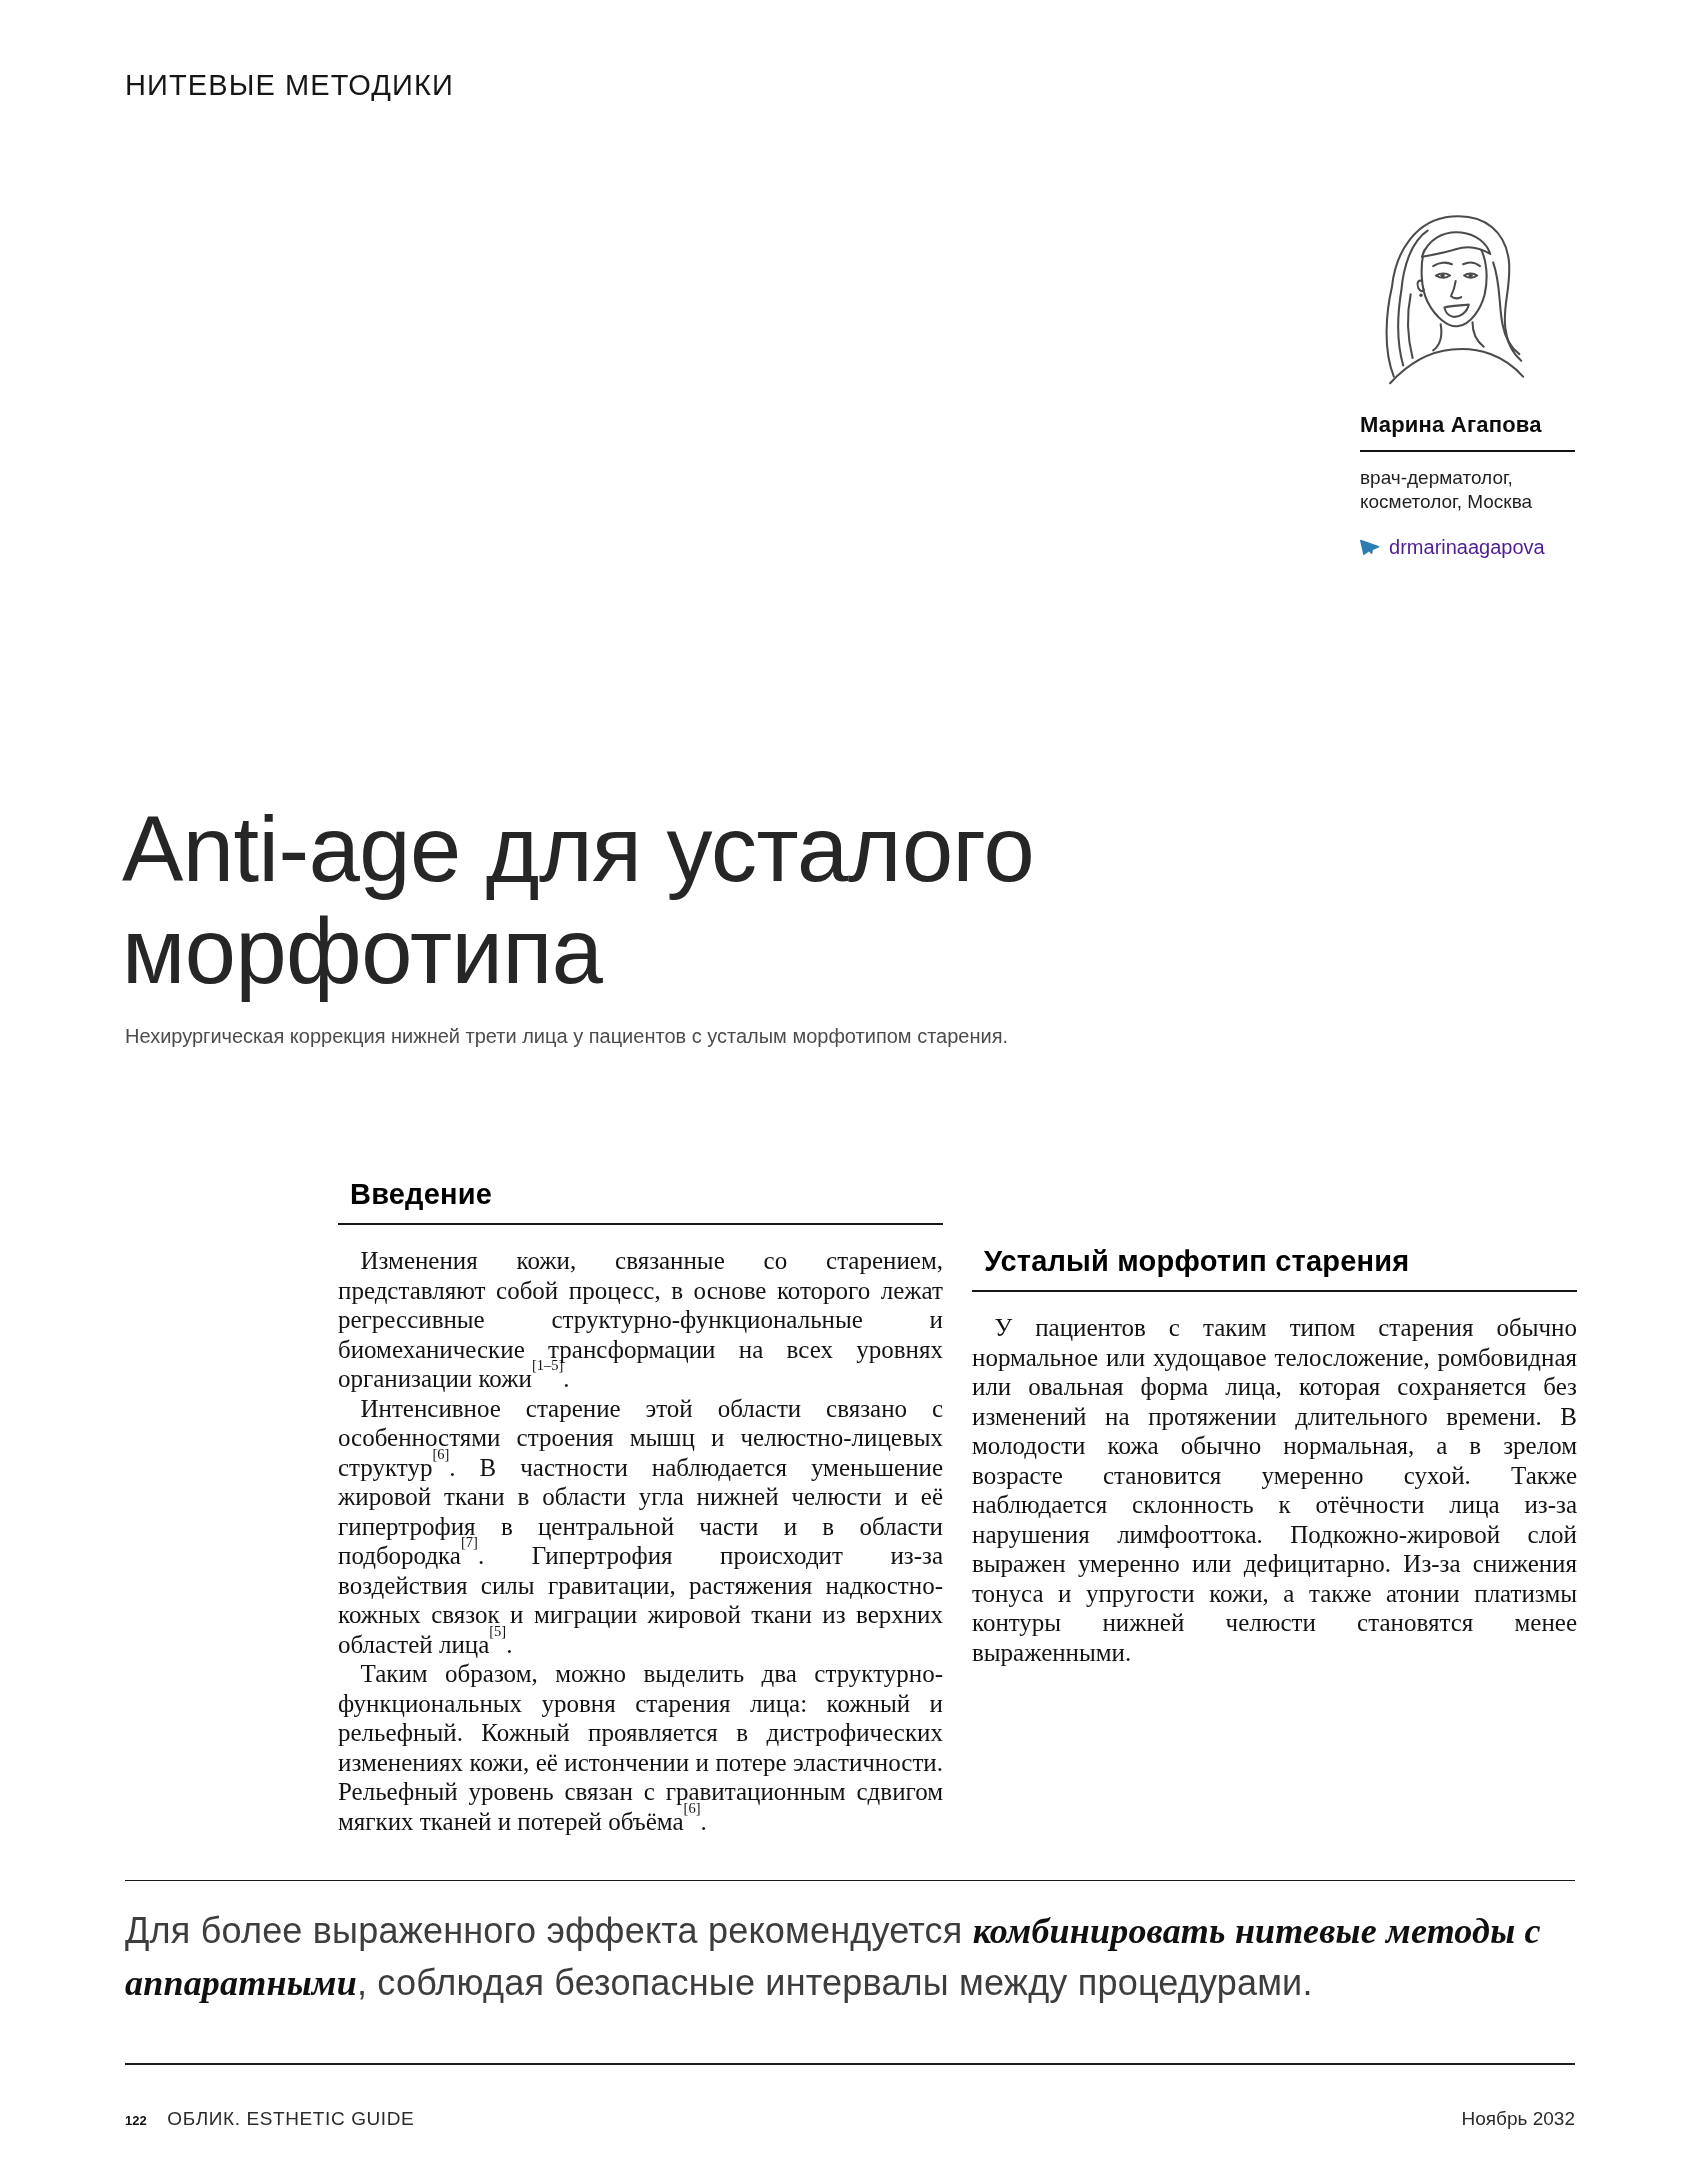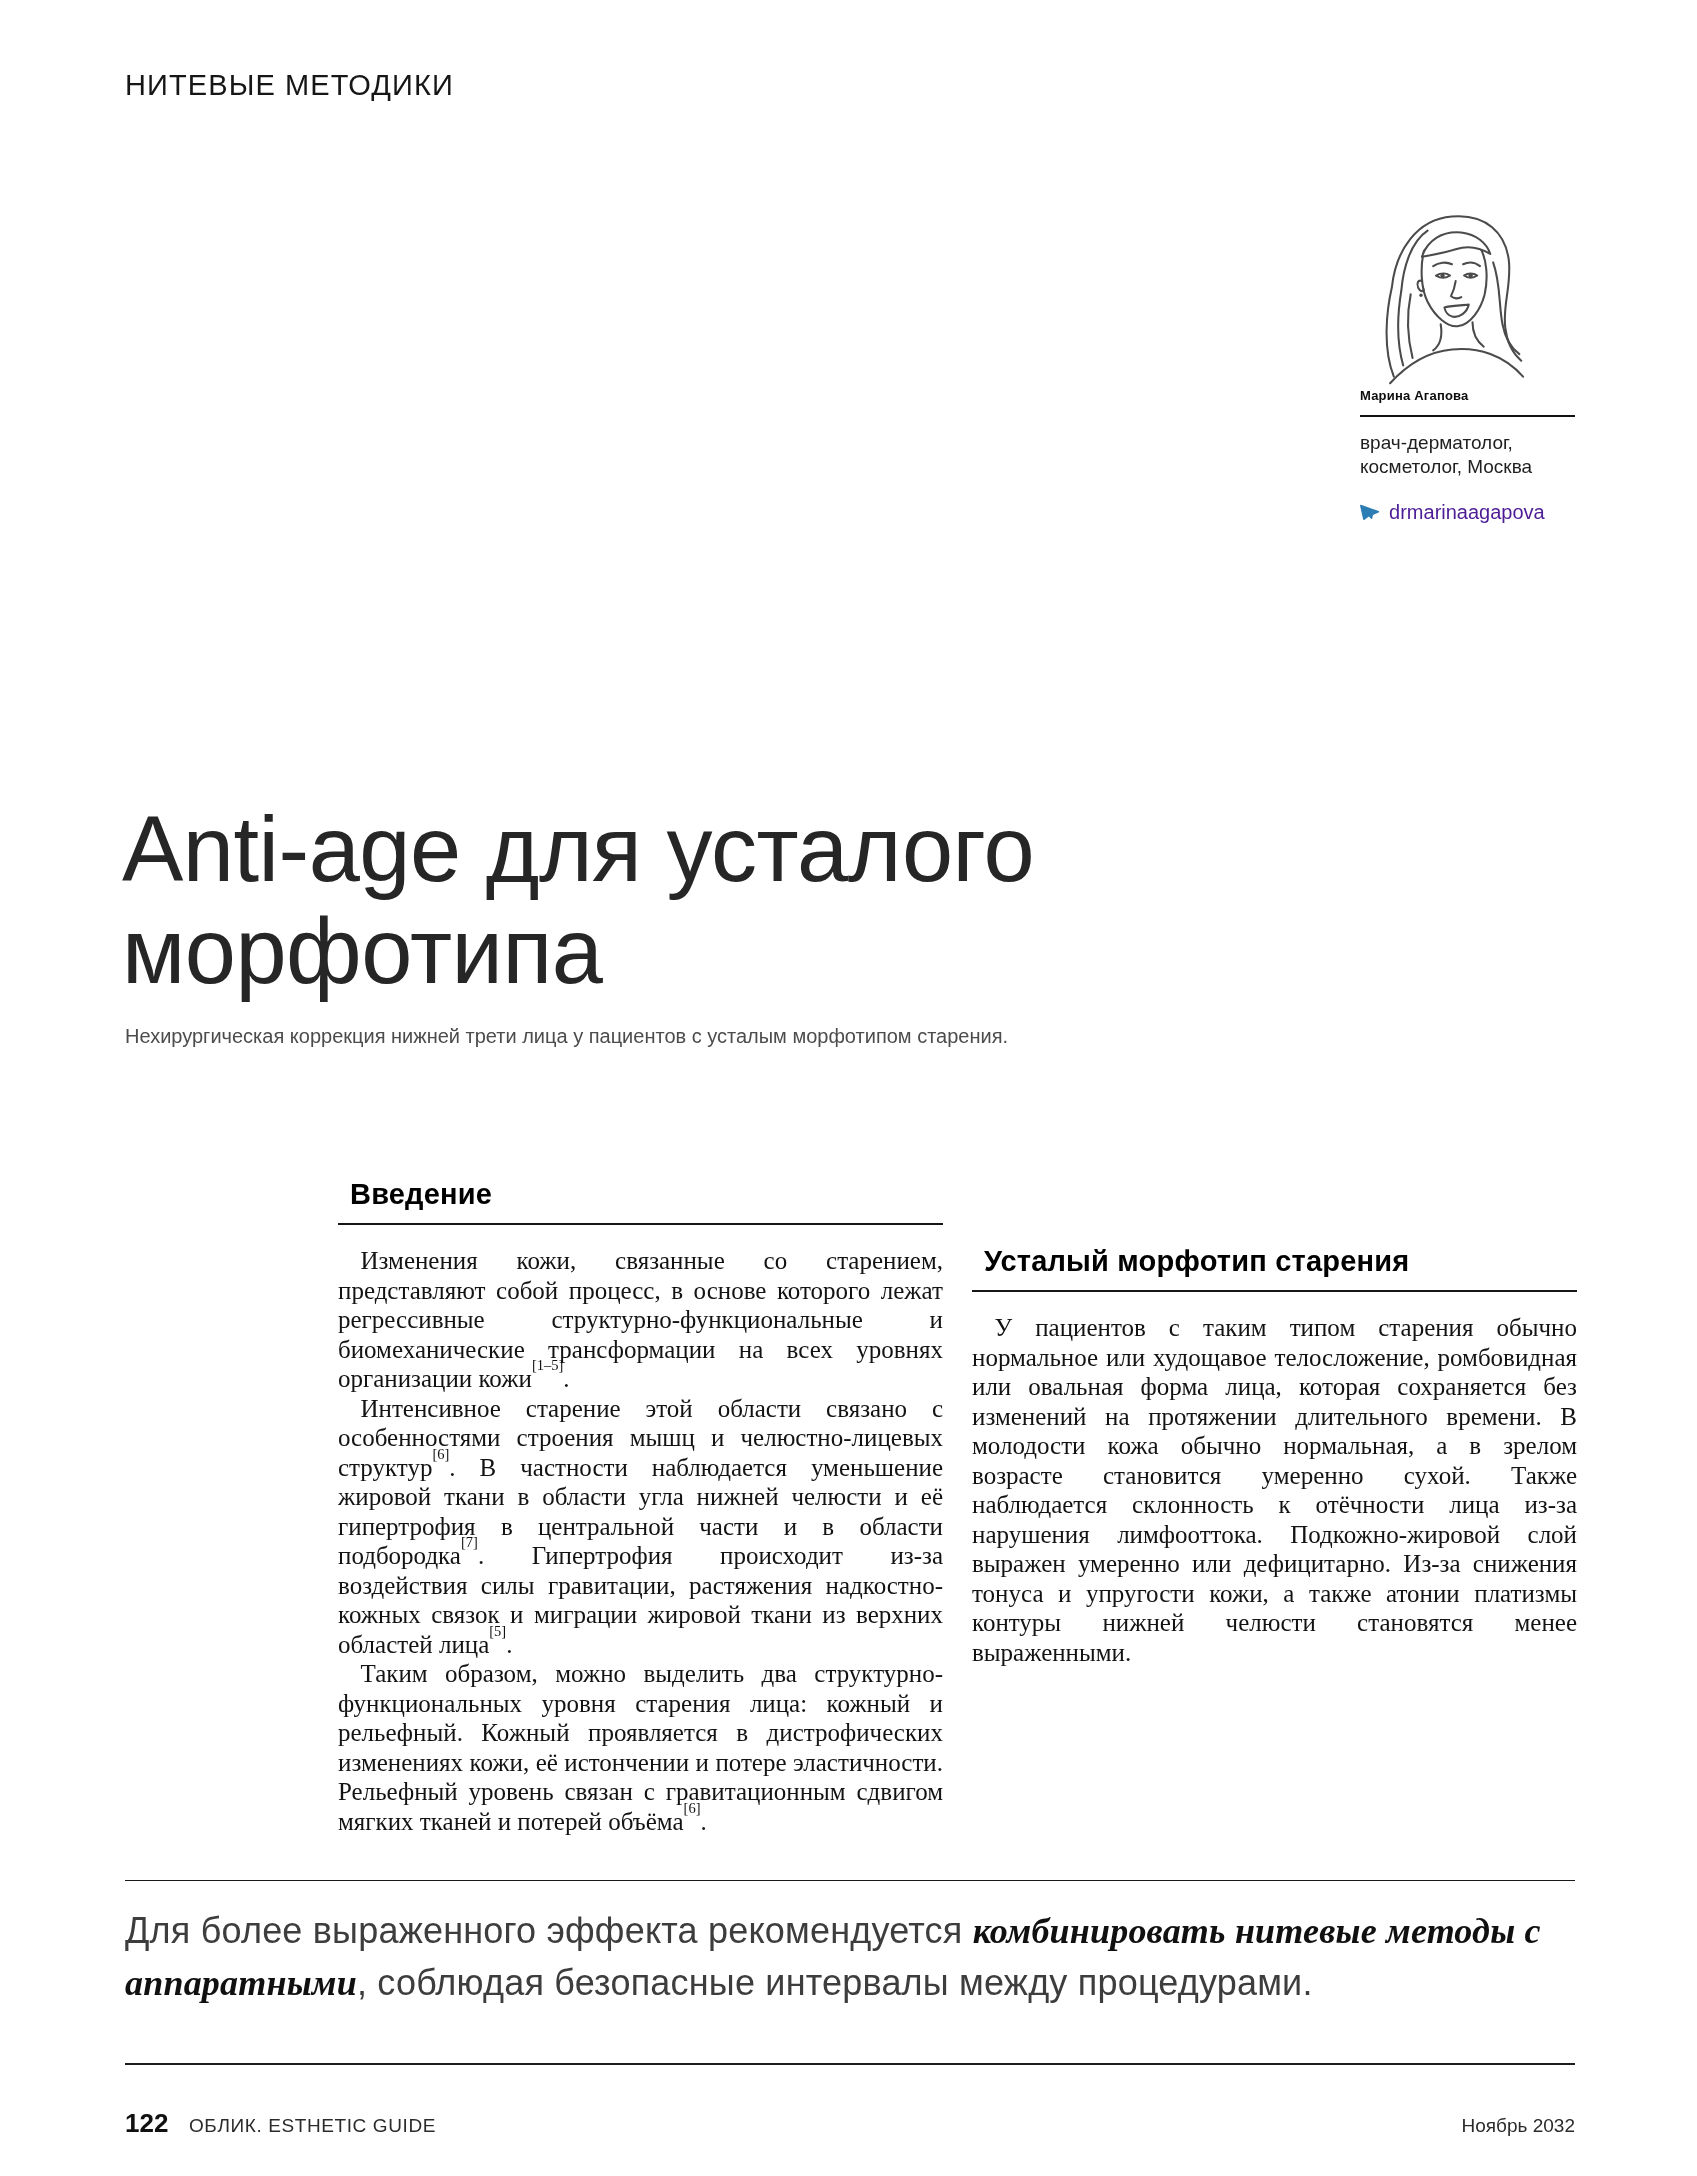--- a/index.html
+++ b/index.html
@@ -16,21 +16,21 @@
   
   .kicker{
     left:125px;top:69px;
     font-size:29px;letter-spacing:1.1px;
     color:#161616;font-weight:400;
   }
 
   
   .author{left:1360px;top:208px;width:215px;}
   .portrait{display:block;width:192px;height:180px;margin-left:1.9px;}
-  .author-name{margin-top:0;font-size:13px;font-weight:700;color:#0d0d0d;letter-spacing:0.2px;}
+  .author-name{margin-top:24px;font-size:22px;font-weight:700;color:#0d0d0d;letter-spacing:0.2px;}
   .author-rule{height:1.9px;background:#121212;margin-top:12px;width:100%;}
   .author-role{margin-top:14px;font-size:19px;line-height:24px;color:#1f1f1f;}
   .tg-row{margin-top:22.5px;display:flex;align-items:center;gap:9.4px;cursor:pointer;}
   .tg-handle{font-size:20px;color:#4c1d95;}
 
   
   .title{
     left:122px;top:798px;width:1274px;
     font-size:92px;line-height:102px;
     font-weight:100;color:#262626;letter-spacing:-0.5px;
@@ -81,21 +81,21 @@
   }
 
   
   .footer-rule{left:125px;top:2063px;width:1450px;height:1.9px;background:#1c1c1c;}
   .footer{
     left:125px;top:2108px;width:1450px;
     display:flex;justify-content:space-between;align-items:baseline;
     color:#222;
   }
   .footer-left{display:flex;align-items:baseline;gap:20.6px;}
-  .page-num{font-size:26px;font-weight:700;color:#111;}
+  .page-num{font-size:13px;font-weight:700;color:#111;}
   .mag-name{font-size:19px;letter-spacing:0.6px;color:#2b2b2b;}
   .issue{font-size:19px;color:#2b2b2b;}
 </style>
 </head>
 <body>
 
 <div class="abs kicker">НИТЕВЫЕ МЕТОДИКИ</div>
 
 <div class="abs author">
   <svg class="portrait" viewBox="0 0 205 192" aria-hidden="true">

